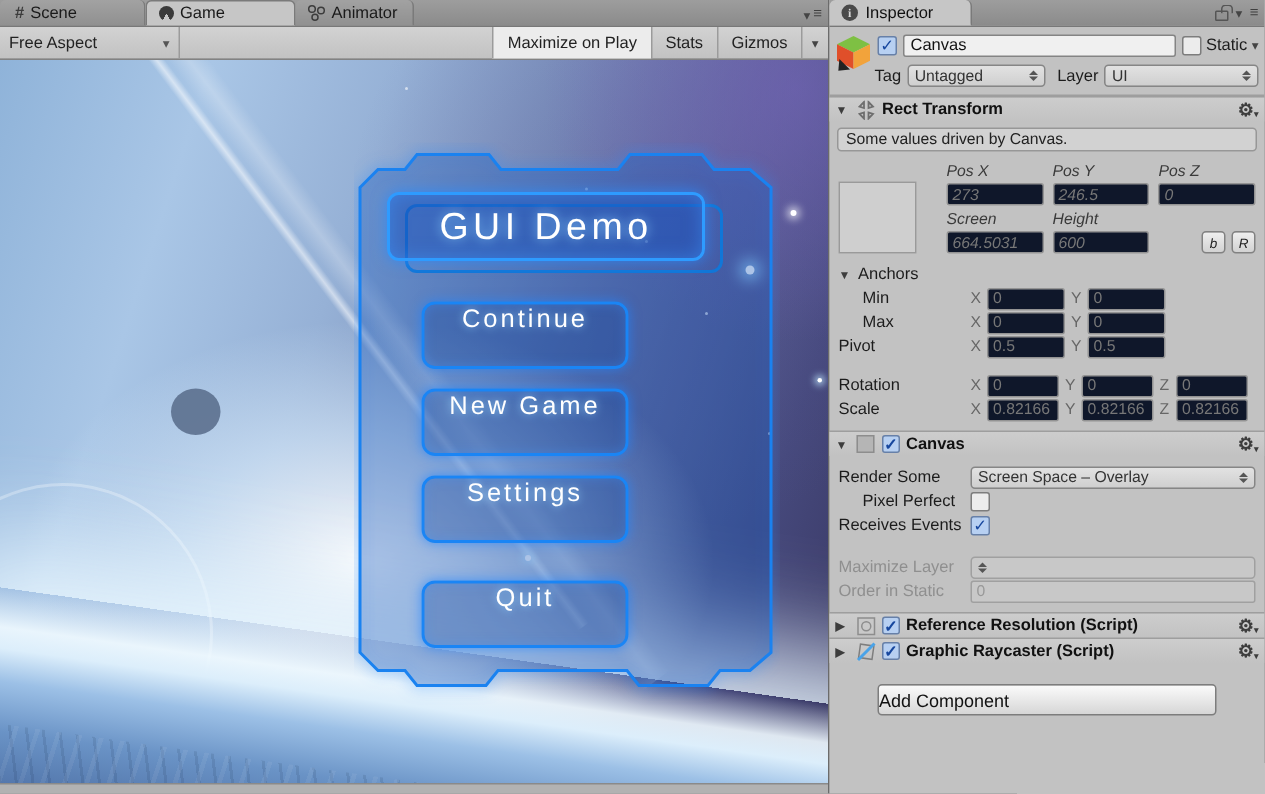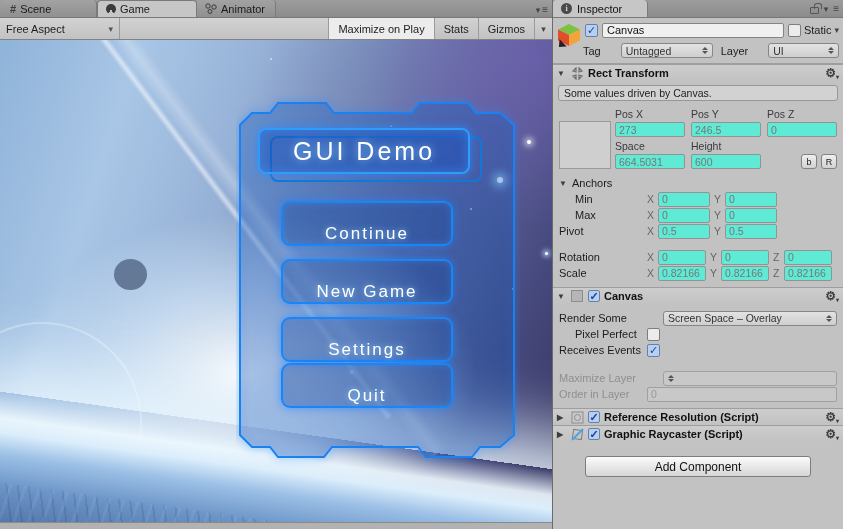--- a/index.html
+++ b/index.html
@@ -45,23 +45,23 @@
   .star { position:absolute; border-radius:50%; background:#fff; }
 
   
   .menu-wrap { position:absolute; left:236px; top:55px; width:284px; height:376px; }
   .menu-frame { position:absolute; left:0; top:0; }
   .title-back { position:absolute; left:34px; top:41px; width:212px; height:46px; border:2px solid #1177d8; border-radius:8px; }
   .title-box { position:absolute; left:22px; top:33px; width:212px; height:46px; border:2px solid #2e9bff; border-radius:8px;
     background:rgba(25,80,185,.5); box-shadow:0 0 10px rgba(40,140,255,.8), inset 0 0 12px rgba(60,150,255,.5);
     display:flex; align-items:center; justify-content:center; }
   .menu-title { color:#fff; font-size:25px; letter-spacing:3px; text-shadow:0 0 8px rgba(140,210,255,.95); }
-  .menu-btn { position:absolute; left:45px; width:172px; height:45px; border:2px solid #1a85f5; border-radius:9px;
+  .menu-btn { position:absolute; left:45px; width:138px; height:45px; border:2px solid #1a85f5; border-radius:9px;
     background:rgba(22,66,150,.32); box-shadow:0 0 8px rgba(30,130,255,.65), inset 0 0 8px rgba(60,150,255,.35);
-    display:flex; align-items:flex-end; justify-content:center; color:#fff; font-size:17px; letter-spacing:2px;
+    display:flex; align-items:flex-start; justify-content:center; color:#fff; font-size:17px; letter-spacing:2px;
     text-shadow:0 0 6px rgba(150,215,255,.9); cursor:pointer; }
 
   .bottom-strip { height:7px; background:#b2b2b2; border-top:1px solid #8a8a8a; }
 
   
   .inspector { width:290px; background:#c2c2c2; display:flex; flex-direction:column; font-size:11px; color:#111; }
   .insp-tabbar { height:18px; background:linear-gradient(#9d9d9d,#8b8b8b); border-bottom:1px solid #787878; display:flex; align-items:flex-end; position:relative; }
   .insp-tab { height:17px; width:95px; background:#c6c6c6; border-right:1px solid #7a7a7a; border-radius:4px 4px 0 0; display:flex; align-items:center; gap:5px; padding:0 8px; }
   .info-ico { width:11px; height:11px; border-radius:50%; background:#4a4a4a; color:#d8d8d8; font-size:8px; font-weight:bold; display:flex; align-items:center; justify-content:center; font-family:"Liberation Serif",serif; }
   .insp-right { position:absolute; right:4px; top:3px; display:flex; gap:5px; align-items:center; color:#3f3f3f; font-size:10px; }
@@ -71,58 +71,58 @@
   .go-header { padding:3px 4px 4px 4px; border-bottom:1px solid #9e9e9e; }
   .go-row1 { display:flex; align-items:center; gap:4px; height:18px; }
   .go-row2 { display:flex; align-items:center; gap:4px; height:17px; margin-top:3px; padding-left:26px; }
   .cube-wrap { position:relative; width:24px; height:24px; margin-top:10px; }
   .cube-dd { position:absolute; left:-1px; bottom:-1px; width:0; height:0; border-left:5px solid transparent; border-right:5px solid transparent; border-top:6px solid #222; transform:rotate(45deg); }
   .cb { width:13px; height:13px; border:1px solid #7d7d7d; border-radius:2px; background:#ececec; display:flex; align-items:center; justify-content:center; font-size:11px; color:#17479e; }
   .cb.checked { background:#b7d0f2; border-color:#6780a8; }
   .name-field { flex:1; height:15px; background:#f0f0f0; border:1px solid #848484; border-radius:2px; padding:0 4px; display:flex; align-items:center; }
   .static-grp { display:flex; align-items:center; gap:3px; }
   .lbl { color:#1c1c1c; }
-  .dd { height:15px; background:linear-gradient(#e2e2e2,#cfcfcf); border:1px solid #868686; border-radius:3px; display:flex; align-items:center; padding:0 4px; gap:0;margin-left:16px; }
+  .dd { height:15px; background:linear-gradient(#e2e2e2,#cfcfcf); border:1px solid #868686; border-radius:3px; display:flex; align-items:center; padding:0 4px; gap:0; }
   .dd .val { flex:1; font-size:10.5px; color:#333; }
   .updown { display:flex; flex-direction:column; gap:1px; }
   .updown i { width:0; height:0; border-left:3px solid transparent; border-right:3px solid transparent; }
   .updown .u { border-bottom:3px solid #555; }
   .updown .d { border-top:3px solid #555; }
   .tag-dd { width:92px; } .layer-dd { flex:1; }
 
   .comp-header { height:17px; display:flex; align-items:center; gap:4px; padding:0 4px; border-top:1px solid #9e9e9e; background:linear-gradient(#cdcdcd,#c2c2c2); position:relative; font-weight:bold; }
   .fold { font-size:8px; color:#3d3d3d; width:9px; }
   .gear { position:absolute; right:4px; top:1px; font-size:12px; color:#3d3d3d; }
   .gear:after { content:'▾'; font-size:6px; vertical-align:bottom; }
   .comp-ico { width:14px; height:14px; display:flex; align-items:center; justify-content:center; }
   .canvas-ico { width:12px; height:12px; background:#b5b5b5; border:1px solid #8d8d8d; }
 
   .helpbox { margin:4px 5px; height:16px; background:#d2d2d2; border:1px solid #979797; border-radius:3px; display:flex; align-items:center; padding:0 5px; font-size:10.5px; color:#222; }
-  .rt-body { display:flex; padding:2px 6px 4px 6px; gap:4px; }
+  .rt-body { display:flex; padding:2px 6px 4px 6px; gap:20px;font-style:italic; }
   .rt-preview { width:52px; height:48px; margin-top:14px; background:#cfcfcf; border:1px solid #9a9a9a; }
   .rt-fields { flex:1; }
   .frow { display:flex; gap:6px; margin-bottom:2px; }
   .fcol { flex:1; }
   .flabel { font-size:10.5px; color:#3a3a3a; height:13px; display:flex; align-items:flex-end; }
-  .nfield { height:15px; background:#5eead4; border:1px solid #939393; border-radius:2px; padding:0 3px; display:flex; align-items:center; color:#777; font-size:10.5px; overflow:hidden; white-space:nowrap; }
+  .nfield { height:15px; background:#0f172a; border:1px solid #939393; border-radius:2px; padding:0 3px; display:flex; align-items:center; color:#777; font-size:10.5px; overflow:hidden; white-space:nowrap; }
   .br-btns { display:flex; gap:4px; justify-content:flex-end; align-items:flex-end; }
   .mini-btn { width:16px; height:15px; background:linear-gradient(#efefef,#d2d2d2); border:1px solid #828282; border-radius:3px; font-size:9px; display:flex; align-items:center; justify-content:center; color:#222; }
 
   .prow { display:flex; align-items:center; height:16px; padding:0 6px; gap:4px; }
   .prow .plabel { width:84px; color:#1c1c1c; }
   .prow .plabel.ind { padding-left:16px; }
   .ax { color:#666; font-size:10.5px; width:7px; }
   .axfield { width:52px; }
   .axfield3 { width:48px; }
   .gap6 { height:6px; } .gap10 { height:10px; } .gap12 { height:12px; }
   .prow.disabled .plabel, .prow.disabled .val { color:#8f8f8f; }
   .prow.disabled .dd, .prow.disabled .nfield { background:#c8c8c8; color:#999; border-color:#a0a0a0; }
   .canvas-row-label { width:110px; }
   .rm-dd { flex:1; }
-  .add-comp { margin:14px auto 0 auto; width:226px; height:21px; background:linear-gradient(#fbfbfb,#d6d6d6); border:1px solid #7d7d7d; border-radius:3px; display:flex; align-items:center; justify-content:center; font-size:12px; color:#111; cursor:pointer; }
+  .add-comp { margin:14px auto 0 auto; width:226px; height:21px; background:linear-gradient(#fbfbfb,#d6d6d6); border:1px solid #7d7d7d; border-radius:3px; display:flex; align-items:center; justify-content:flex-start; font-size:12px; color:#111; cursor:pointer; }
 </style>
 </head>
 <body>
 
 <div class="root">
 
   <div class="game-panel">
     <div class="tabbar">
       <div class="tab first">
         <span class="tab-ico-grid">#</span>
@@ -198,21 +198,21 @@
         </div>
         <div class="menu-btn" style="top:106px;">
             <span>Continue</span>
           </div>
         <div class="menu-btn" style="top:164px;">
             <span>New Game</span>
           </div>
         <div class="menu-btn" style="top:222px;">
             <span>Settings</span>
           </div>
-        <div class="menu-btn" style="top:268px;">
+        <div class="menu-btn" style="top:292px;">
             <span>Quit</span>
           </div>
       </div>
     </div>
     <div class="bottom-strip"></div>
   </div>
 
   <div class="inspector">
     <div class="insp-tabbar">
       <div class="insp-tab">
@@ -304,21 +304,21 @@
             </div>
           <div class="fcol">
               <div class="nfield">246.5</div>
             </div>
           <div class="fcol">
               <div class="nfield">0</div>
             </div>
         </div>
         <div class="frow">
           <div class="fcol">
-              <div class="flabel">Space</div>
+              <div class="flabel">Screen</div>
             </div>
           <div class="fcol">
               <div class="flabel">Height</div>
             </div>
           <div class="fcol"></div>
         </div>
         <div class="frow">
           <div class="fcol">
               <div class="nfield">664.5031</div>
             </div>
@@ -411,21 +411,21 @@
     <div class="prow disabled">
       <span class="plabel canvas-row-label">Maximize Layer</span>
       <div class="dd rm-dd">
         <span class="updown">
             <i class="u"></i>
             <i class="d"></i>
           </span>
       </div>
     </div>
     <div class="prow disabled">
-      <span class="plabel canvas-row-label">Order in Layer</span>
+      <span class="plabel canvas-row-label">Order in Static</span>
       <div class="nfield" style="flex:1;">0</div>
     </div>
     <div class="gap6"></div>
 
     <div class="comp-header">
       <span class="fold">▶</span>
       <span class="comp-ico">
         <svg width="13" height="13">
             <rect x="1" y="1" width="11" height="11" fill="#c9c9c9" stroke="#8d8d8d"></rect>
             <circle cx="6.5" cy="6.5" r="3" fill="none" stroke="#8d8d8d"></circle>

